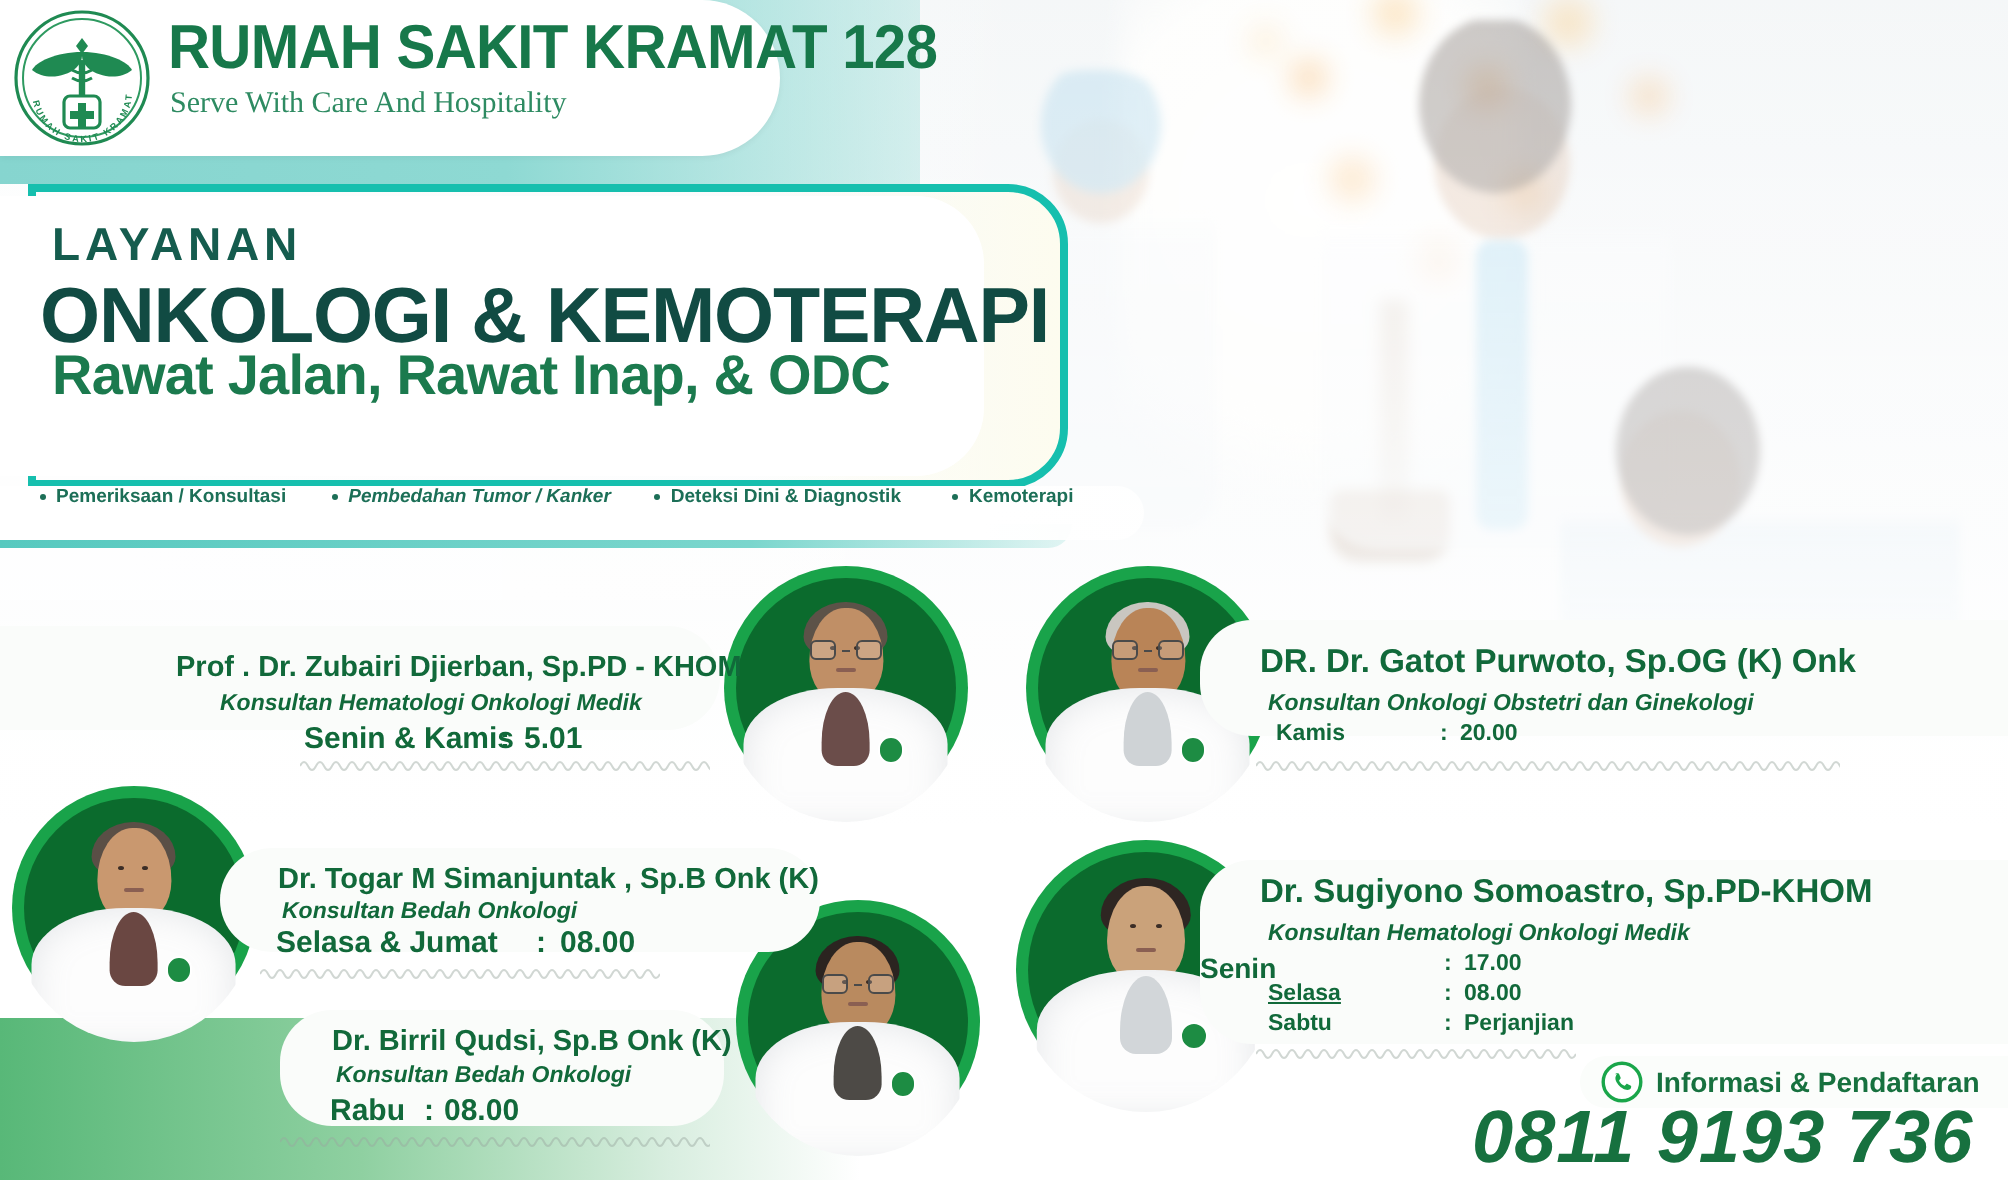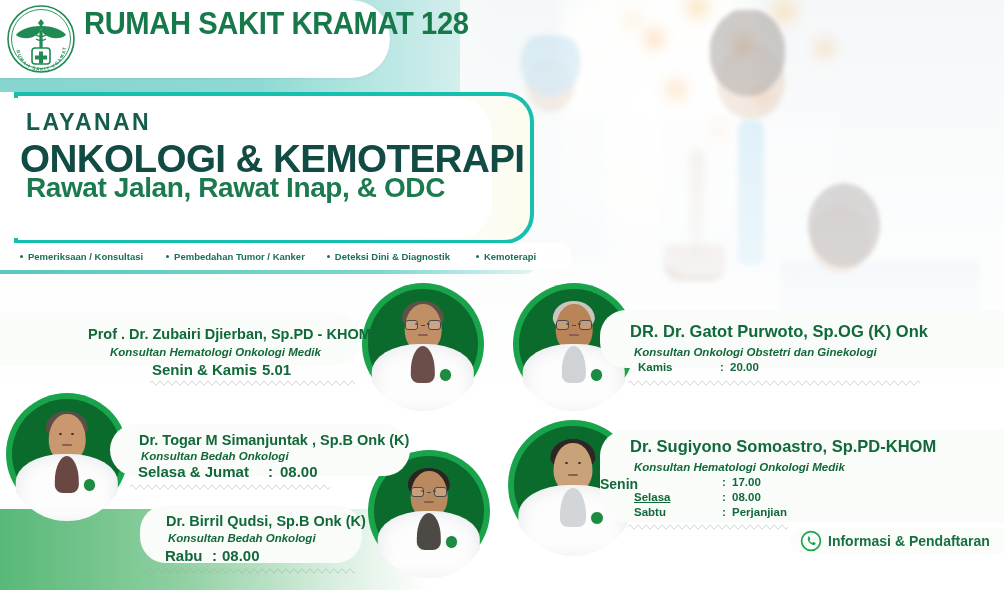--- a/index.html
+++ b/index.html
@@ -144,29 +144,29 @@
     position:absolute;left:26px;top:172px;
     font-size:28px;font-weight:bold;letter-spacing:-.4px;color:#1b7a4e;
     white-space:nowrap;
   }
 
   
   .services{
     position:absolute;left:0;top:243px;width:572px;height:27px;
     background:linear-gradient(90deg,#ffffff 0%,#ffffff 86%,rgba(255,255,255,.9) 100%);
     border-radius:0 14px 14px 0;
-    display:flex;align-items:center;
+    display:flex;align-items:flex-start;
   }
   .svc{
     display:flex;align-items:center;gap:5px;
     font-size:9.5px;font-weight:bold;color:#1c6f57;white-space:nowrap;
   }
   .svc .dot{width:3px;height:3px;border-radius:50%;background:#1c6f57;display:inline-block;}
   .svc:nth-child(1){margin-left:20px;}
-  .svc:nth-child(2){margin-left:23px;}
+  .svc:nth-child(2){margin-left:23px;font-style:italic;}
   .svc:nth-child(3){margin-left:22px;}
   .svc:nth-child(4){margin-left:26px;}
   .services-teal{
     position:absolute;left:0;top:262px;width:536px;height:12px;
     background:linear-gradient(90deg,#57c9bf,#7ad6cd 70%,rgba(122,214,205,.2));
     border-radius:0 0 14px 0;
   }
 
   
   .green-band{
@@ -279,20 +279,21 @@
       <path d="M30 35 q5 3 10 0" fill="none" stroke="#1f8a52" stroke-width="1.4"></path>
       <rect x="26" y="44" width="18" height="16" rx="3" fill="#ffffff" stroke="#1f8a52" stroke-width="1.6"></rect>
       <path d="M33 47.5 h4 v4 h4 v4 h-4 v4 h-4 v-4 h-4 v-4 h4 z" fill="#1f8a52"></path>
       <path id="crestarc" d="M 10 42 A 25 25 0 0 0 60 42" fill="none"></path>
       <text font-size="4.6" font-weight="bold" fill="#1f8a52" letter-spacing="1.1" font-family="Liberation Sans, sans-serif">
         <textPath href="#crestarc" startOffset="6%">RUMAH SAKIT KRAMAT 128</textPath>
       </text>
     </svg>
   </div>
   <div class="brand-title">RUMAH SAKIT KRAMAT 128</div>
+  <div class="brand-sub">Serve With Care And Hospitality</div>
 
   <div class="title-frame"></div>
   <div class="title-panel"></div>
   <div class="t-layanan">LAYANAN</div>
   <div class="t-main">ONKOLOGI &amp; KEMOTERAPI</div>
   <div class="t-sub">Rawat Jalan, Rawat Inap, &amp; ODC</div>
 
   <div class="services-teal"></div>
   <div class="services" id="services-strip">
       <div class="svc">
@@ -470,14 +471,15 @@
     </div>
 
   <div class="contact-pill"></div>
   <div class="wa-icon">
     <svg width="22" height="22" viewBox="0 0 22 22">
       <circle cx="11" cy="11" r="9.4" fill="#ffffff" stroke="#1aa64a" stroke-width="1.7"></circle>
       <path d="M7.6 7.1c.3-.5.6-.5.9-.5h.5c.2 0 .4 0 .6.5l.7 1.6c.1.3 0 .5-.1.7l-.5.6c-.1.2-.2.3-.1.5.4.9 1.4 1.9 2.4 2.3.2.1.4 0 .5-.1l.6-.6c.2-.2.4-.2.6-.1l1.5.8c.4.2.4.4.4.6 0 .3-.2 1.1-.9 1.4-.5.2-1.2.3-2.2 0-1.9-.6-3.9-2.6-4.6-4.5-.3-1-.2-1.7 0-2.2.1-.4.4-.8.7-1z" fill="#1aa64a"></path>
     </svg>
   </div>
   <div class="contact-label">Informasi &amp; Pendaftaran</div>
+  <div class="phone">0811 9193 736</div>
 
 </div>
 
 </body></html>

